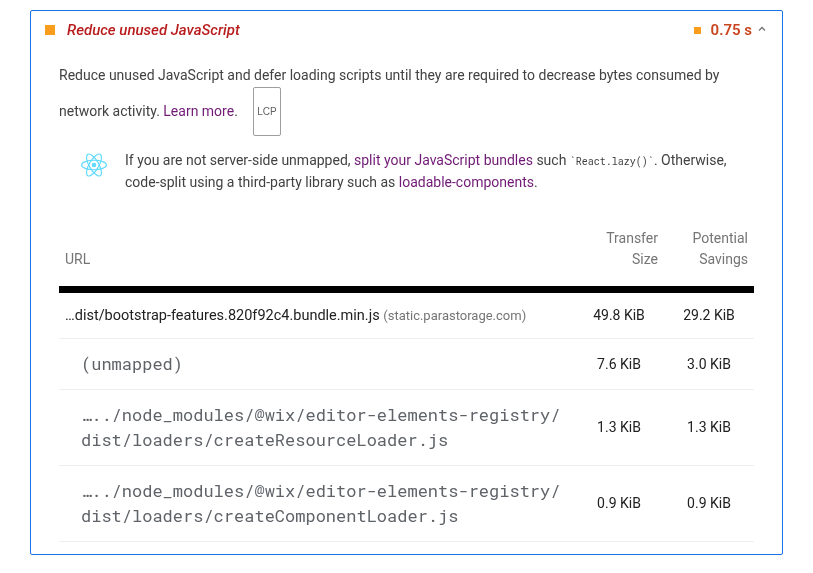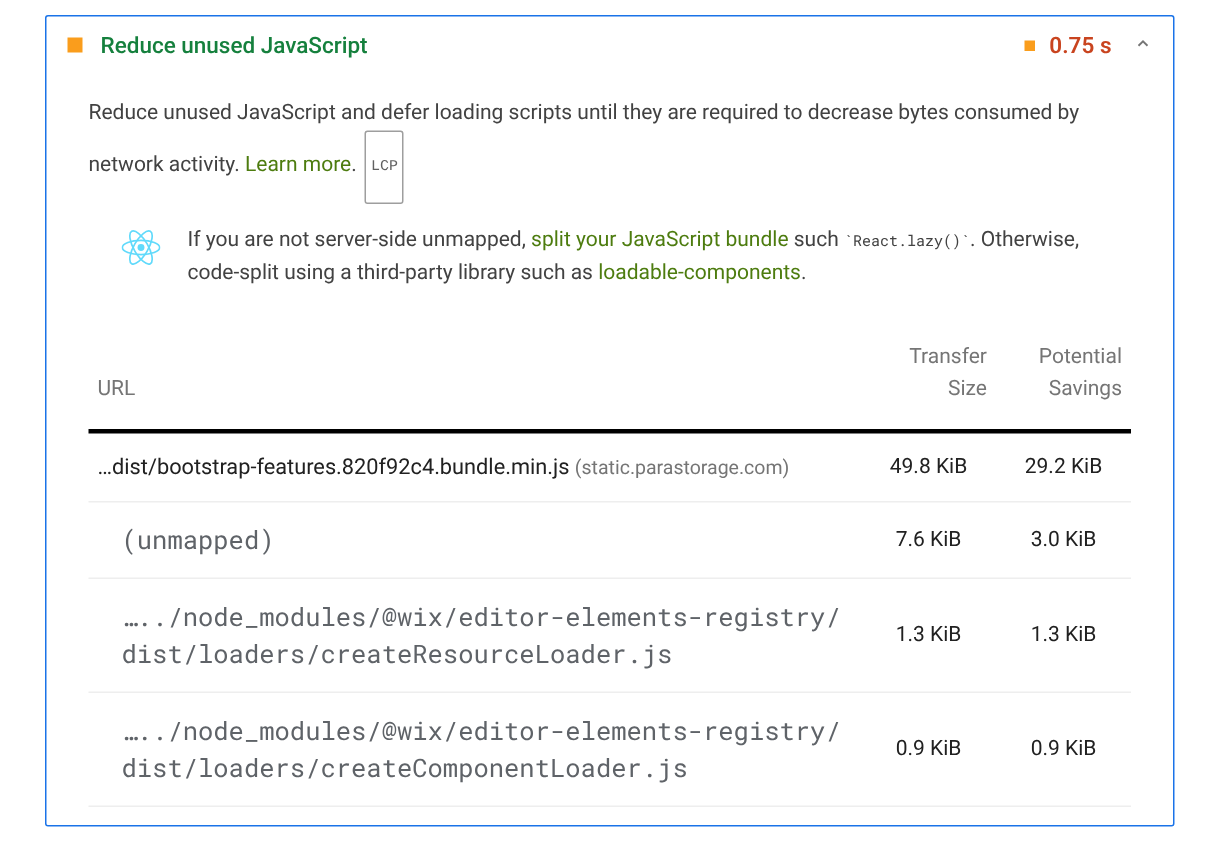--- a/index.html
+++ b/index.html
@@ -29,58 +29,59 @@
     flex: 0 0 auto;
   }
   .marker-orange.small {
     width: 7px;
     height: 7px;
     margin-right: 10px;
   }
   .audit-title {
     font-weight: 500;
     font-size: 15px;
-    color: #15803d;
+    color: #b91c1c;
     flex: 0 0 auto;
+    font-style: italic;
   }
   .spacer { flex: 1 1 auto; }
   .audit-time {
     color: #c9441f;
     font-weight: 600;
     font-size: 15px;
-    margin-right: 15px;
+    margin-right: 4px;
   }
   .chevron {
     color: #757575;
     font-size: 16px;
     line-height: 1;
   }
   .audit-body {
     padding: 6px 0 0 0;
   }
   .description {
     color: #424242;
     font-size: 14px;
     line-height: 1.55;
     padding: 10px 28px 8px 28px;
   }
   a.link {
-    color: #4d7c0f;
+    color: #701a75;
     text-decoration: none;
   }
   .badge {
     display: inline-block;
     border: 1px solid #9e9e9e;
     color: #616161;
     font-size: 10px;
     padding: 16px 3px;
     border-radius: 2px;
     vertical-align: 1px;
-    margin-left: 2px;
-    font-family: Liberation Mono, monospace;
+    margin-left: 12px;
+    font-family: Liberation Sans, sans-serif;
   }
   .stack-pack {
     display: flex;
     align-items: flex-start;
     padding: 6px 28px 12px 50px;
     line-height: 1.55;
     color: #424242;
   }
   .react-icon {
     flex: 0 0 auto;
@@ -98,21 +99,21 @@
     width: 100%;
     border-collapse: collapse;
     font-size: 14px;
   }
   th {
     text-align: left;
     font-weight: 400;
     color: #757575;
     padding: 10px 6px 16px 6px;
     vertical-align: bottom;
-    border-bottom: 3px solid #000000;
+    border-bottom: 7px solid #000000;
     line-height: 1.5;
   }
   th.num {
     text-align: right;
     white-space: normal;
     width: 90px;
   }
   td {
     padding: 12px 6px;
     border-bottom: 1px solid #eeeeee;
@@ -172,21 +173,21 @@
         <svg width="26" height="26" viewBox="-11.5 -10.23 23 20.46">
           <circle r="2.05" fill="#61dafb"></circle>
           <g stroke="#61dafb" stroke-width="1" fill="none">
             <ellipse rx="11" ry="4.2"></ellipse>
             <ellipse rx="11" ry="4.2" transform="rotate(60)"></ellipse>
             <ellipse rx="11" ry="4.2" transform="rotate(120)"></ellipse>
           </g>
         </svg>
       </span>
       <div>
-        <span>If you are not server-side unmapped, </span><a href="#" class="link">split your JavaScript bundle</a><span> such </span><span class="code-inline">`React.lazy()`</span><span>. Otherwise, code-split using a third-party library such as </span><a href="#" class="link">loadable-components</a><span>.</span>
+        <span>If you are not server-side unmapped, </span><a href="#" class="link">split your JavaScript bundles</a><span> such </span><span class="code-inline">`React.lazy()`</span><span>. Otherwise, code-split using a third-party library such as </span><a href="#" class="link">loadable-components</a><span>.</span>
       </div>
     </div>
 
     <div class="table-wrap">
       <table>
         <thead>
           <tr>
             <th>URL</th>
             <th class="num">Transfer Size</th>
             <th class="num">Potential Savings</th>

